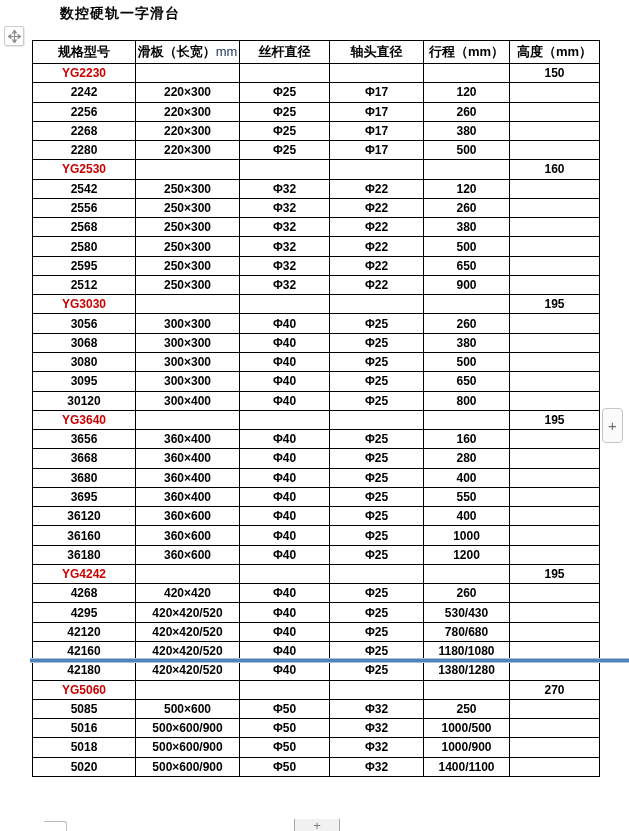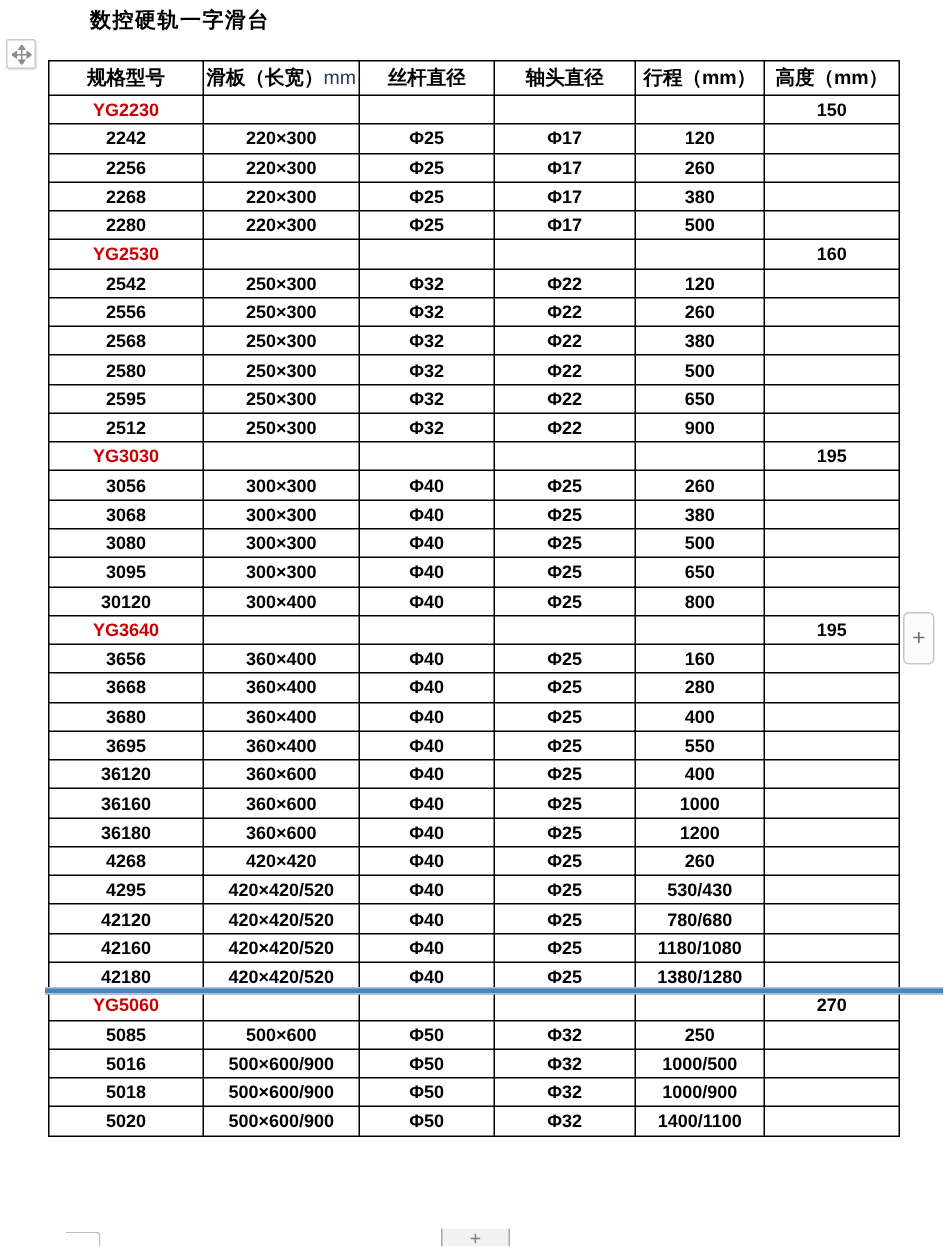--- a/index.html
+++ b/index.html
@@ -294,20 +294,28 @@
         </tr>
         <tr>
           <td>36180</td>
           <td>360×600</td>
           <td>Φ40</td>
           <td>Φ25</td>
           <td>1200</td>
           <td></td>
         </tr>
         <tr>
+          <td class="section-model">YG4242</td>
+          <td></td>
+          <td></td>
+          <td></td>
+          <td></td>
+          <td>195</td>
+        </tr>
+        <tr>
           <td>4268</td>
           <td>420×420</td>
           <td>Φ40</td>
           <td>Φ25</td>
           <td>260</td>
           <td></td>
         </tr>
         <tr>
           <td>4295</td>
           <td>420×420/520</td>

